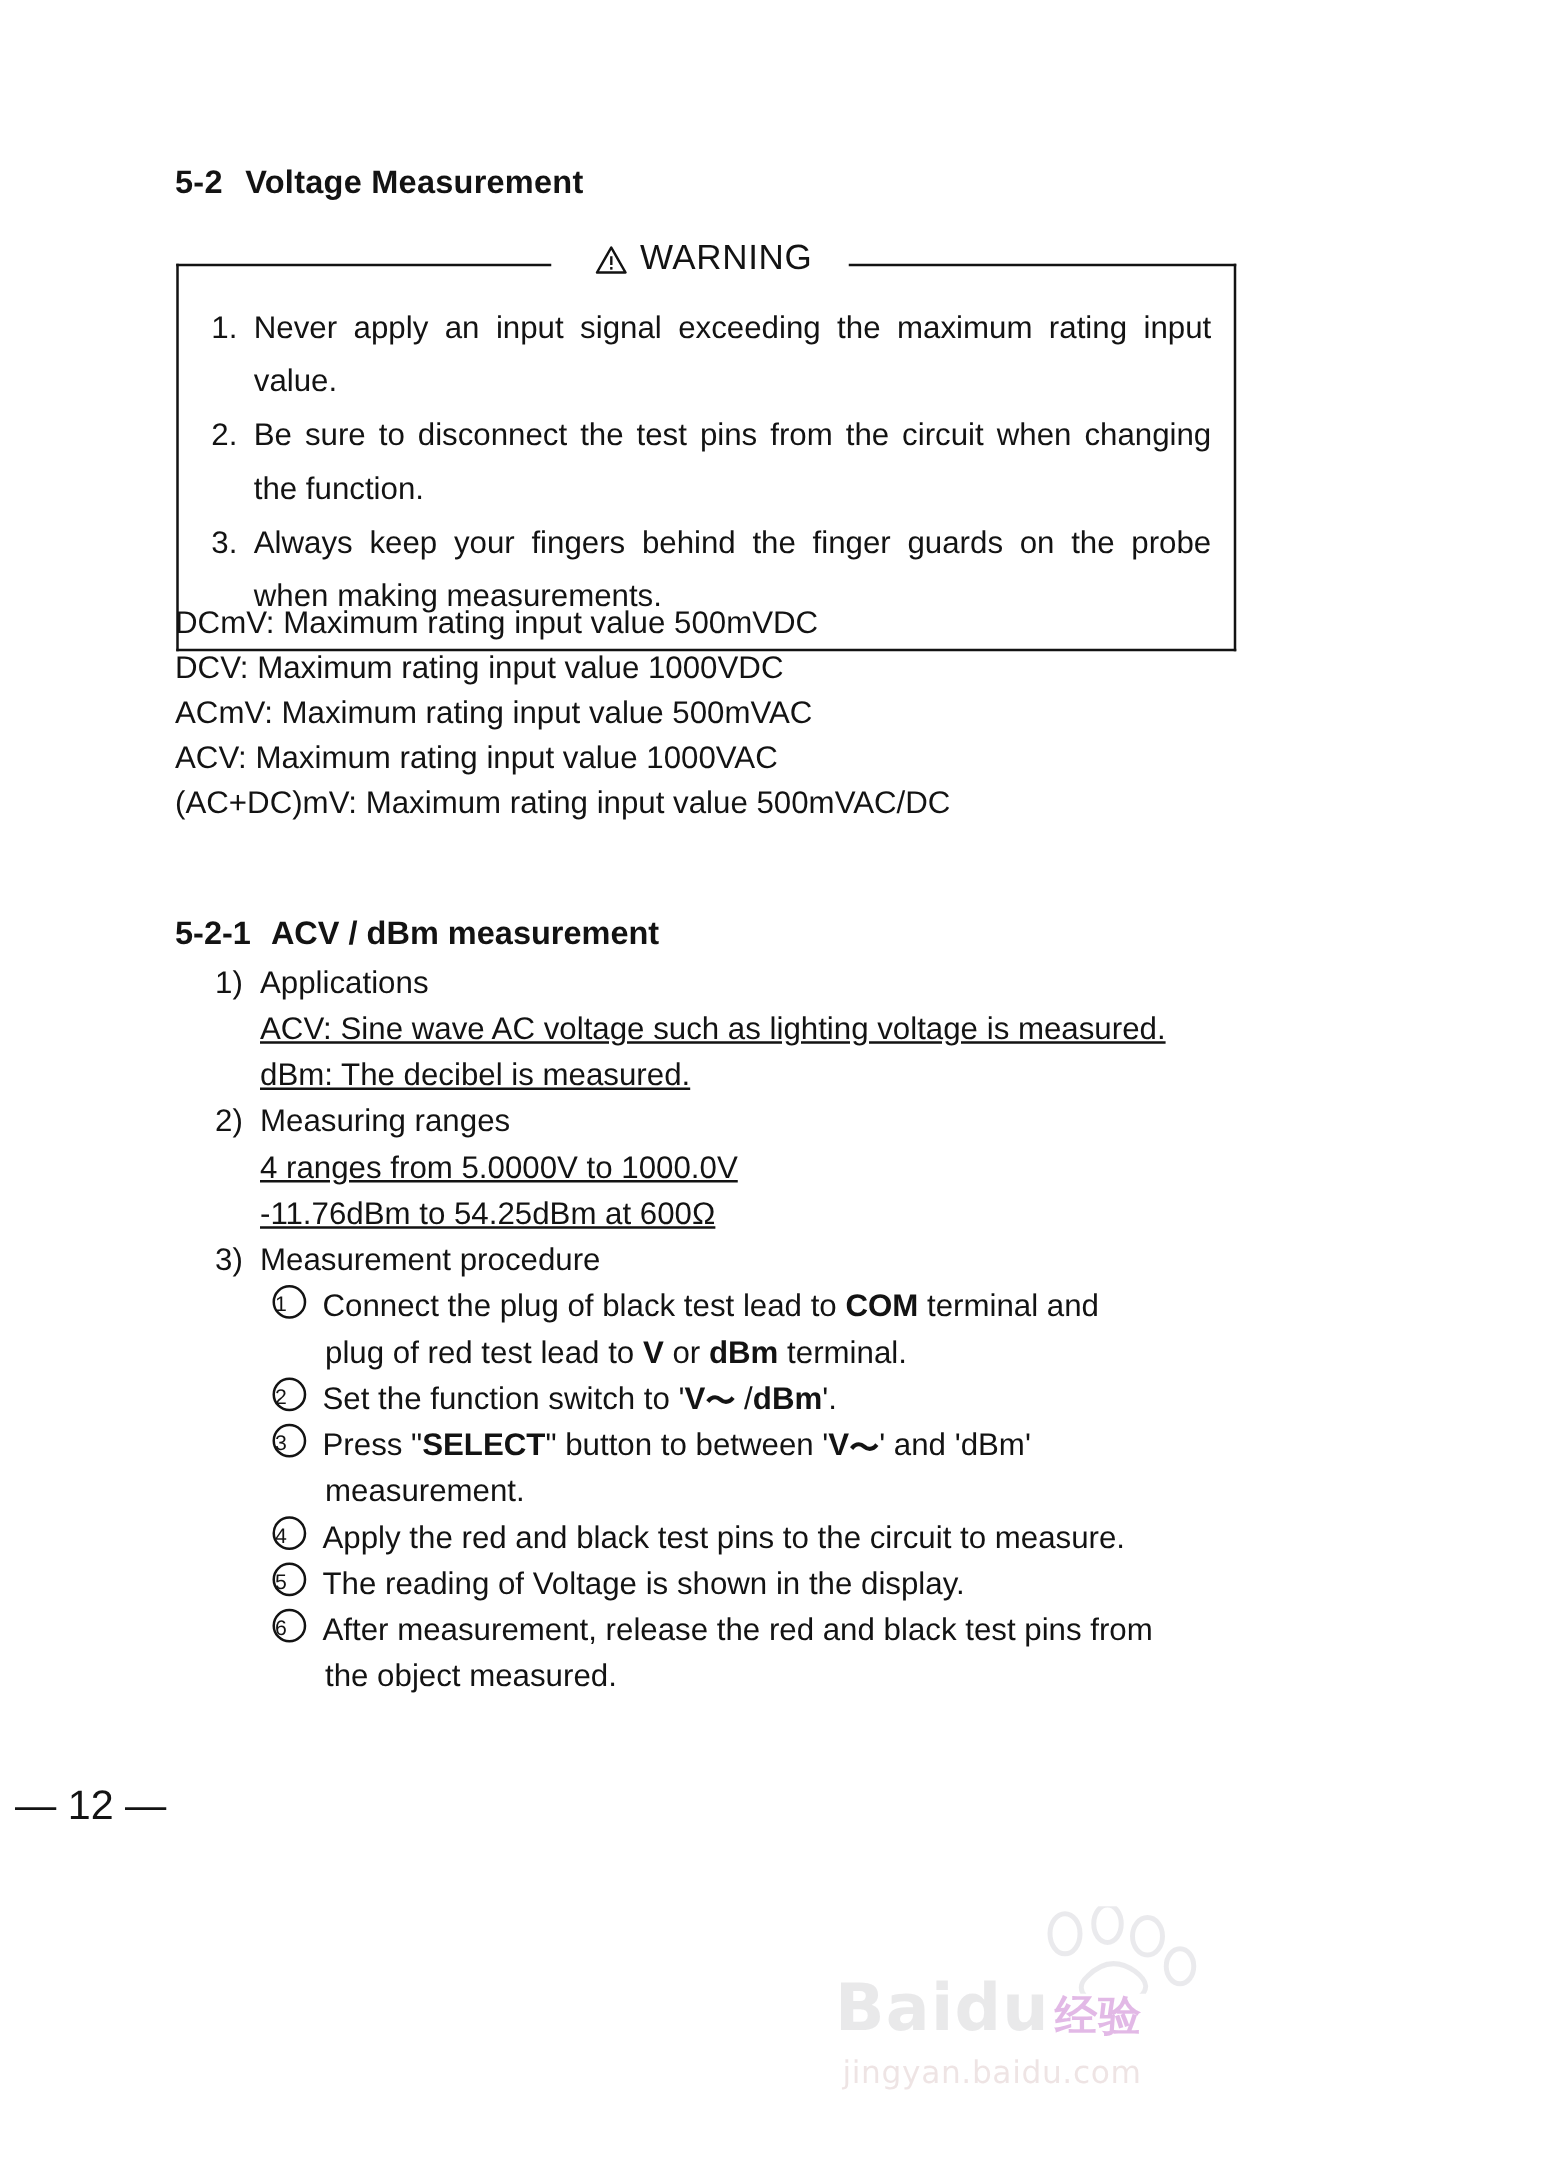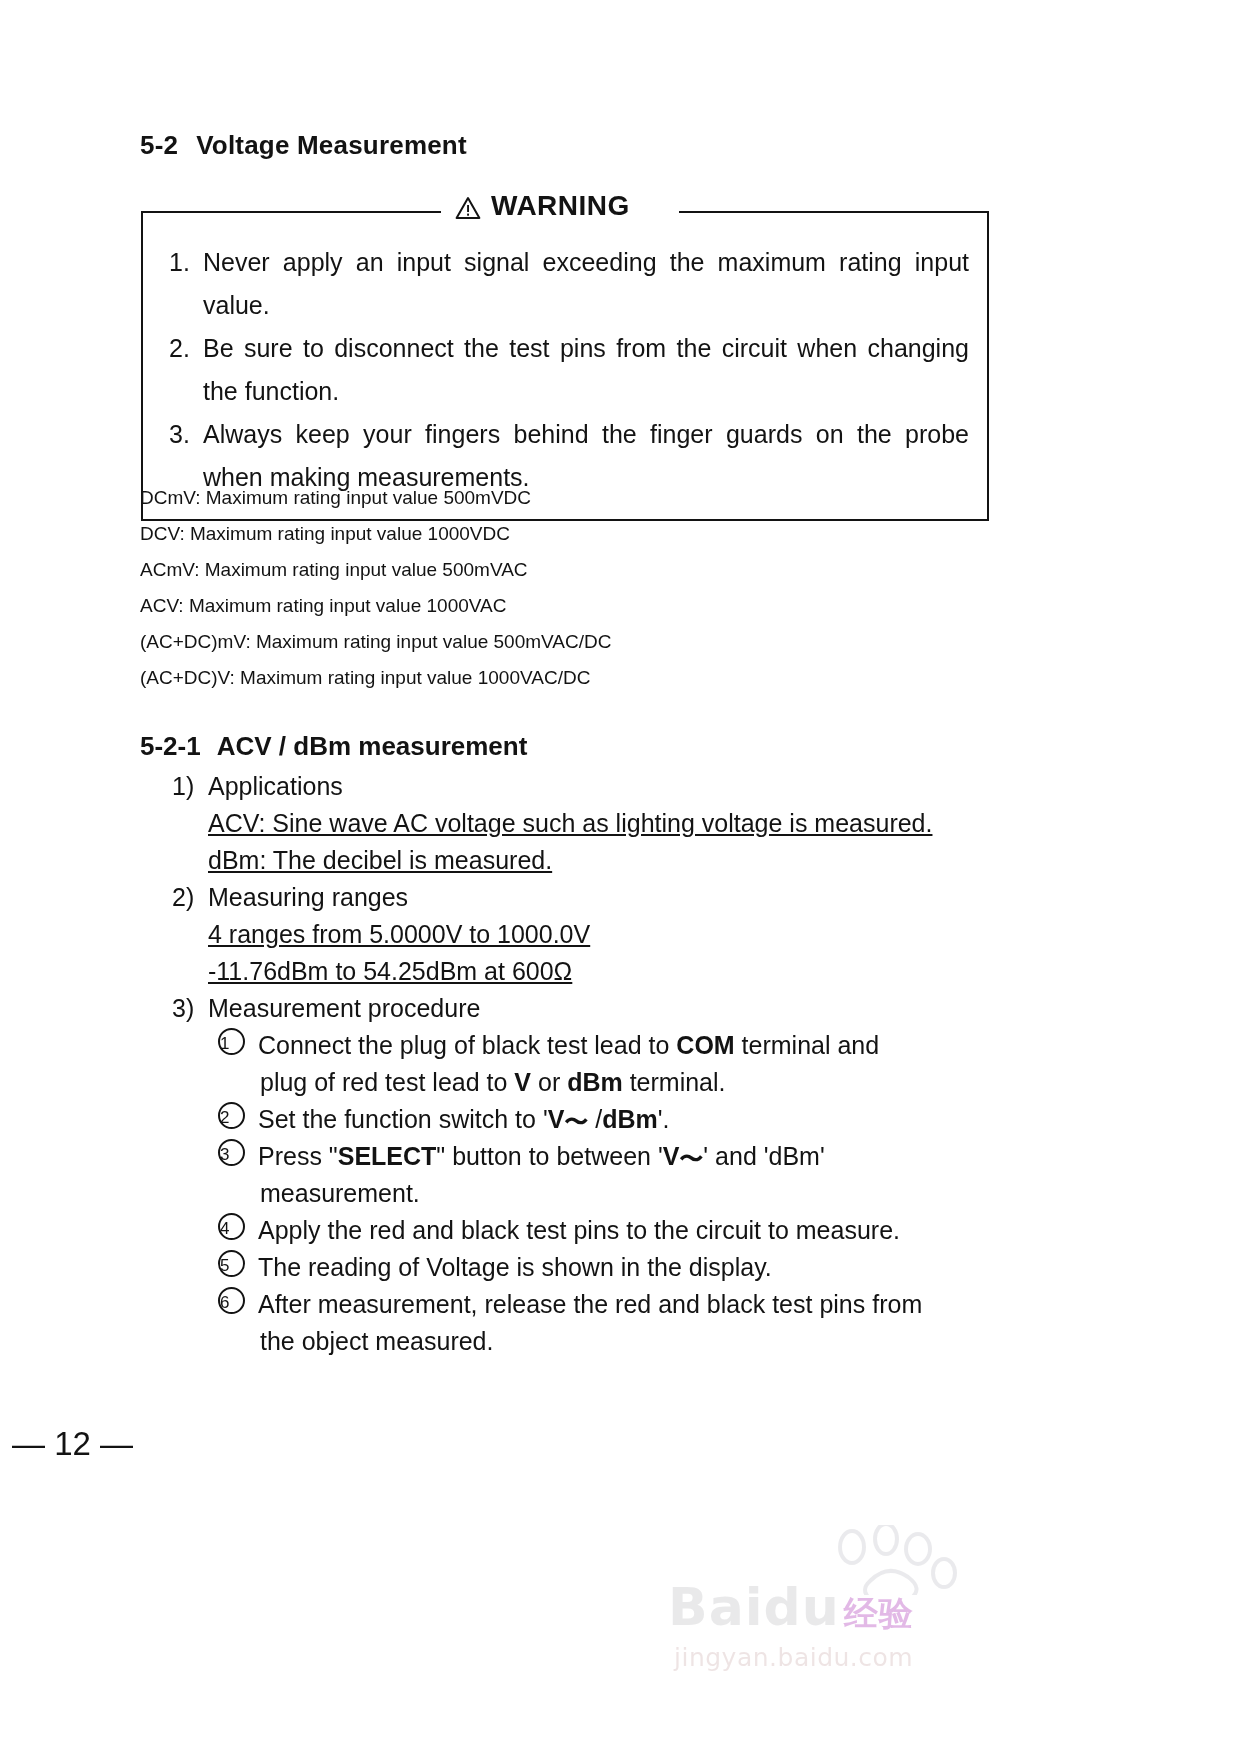--- a/index.html
+++ b/index.html
@@ -50,27 +50,27 @@
   .warn-line-right {
     position: absolute;
     top: 15px;
     height: 2px;
     background: #131313;
   }
   .warn-line-left  { left: 0;    width: 300px; }
   .warn-line-right { right: 0;   width: 310px; }
   .warn-title {
     position: absolute;
-    left: 306px;
+    left: 327px;
     top: -6px;
     display: flex;
     align-items: center;
     gap: 10px;
     font-size: 28px;
-    font-weight: bold;
+    font-weight: normal;
     letter-spacing: 0.5px;
     background: #ffffff;
     padding: 0 8px;
     white-space: nowrap;
     text-align: right;
   }
   .warn-tri {
     display: inline-block;
     width: 26px;
     height: 24px;
@@ -119,21 +119,21 @@
   }
 
   
   .ratings {
     position: absolute;
     left: 140px;
     top: 480px;
     width: 900px;
   }
   .ratings .line {
-    font-size: 19px;
+    font-size: 25px;
     line-height: 36px;
     white-space: nowrap;
   }
 
   
   .sub-head {
     position: absolute;
     left: 140px;
     top: 731px;
     font-size: 26px;
@@ -300,21 +300,20 @@
       </ol>
     </div>
   </div>
 
   <div class="ratings">
     <div class="line">DCmV: Maximum rating input value 500mVDC</div>
     <div class="line">DCV: Maximum rating input value 1000VDC</div>
     <div class="line">ACmV: Maximum rating input value 500mVAC</div>
     <div class="line">ACV: Maximum rating input value 1000VAC</div>
     <div class="line">(AC+DC)mV: Maximum rating input value 500mVAC/DC</div>
-    <div class="line">(AC+DC)V: Maximum rating input value 1000VAC/DC</div>
   </div>
 
   <div class="sub-head">
     <span class="num">5-2-1</span><span>ACV / dBm measurement</span>
   </div>
 
   <div class="outline">
 
     <div class="lvl1">
       <span class="lbl">1)</span>

